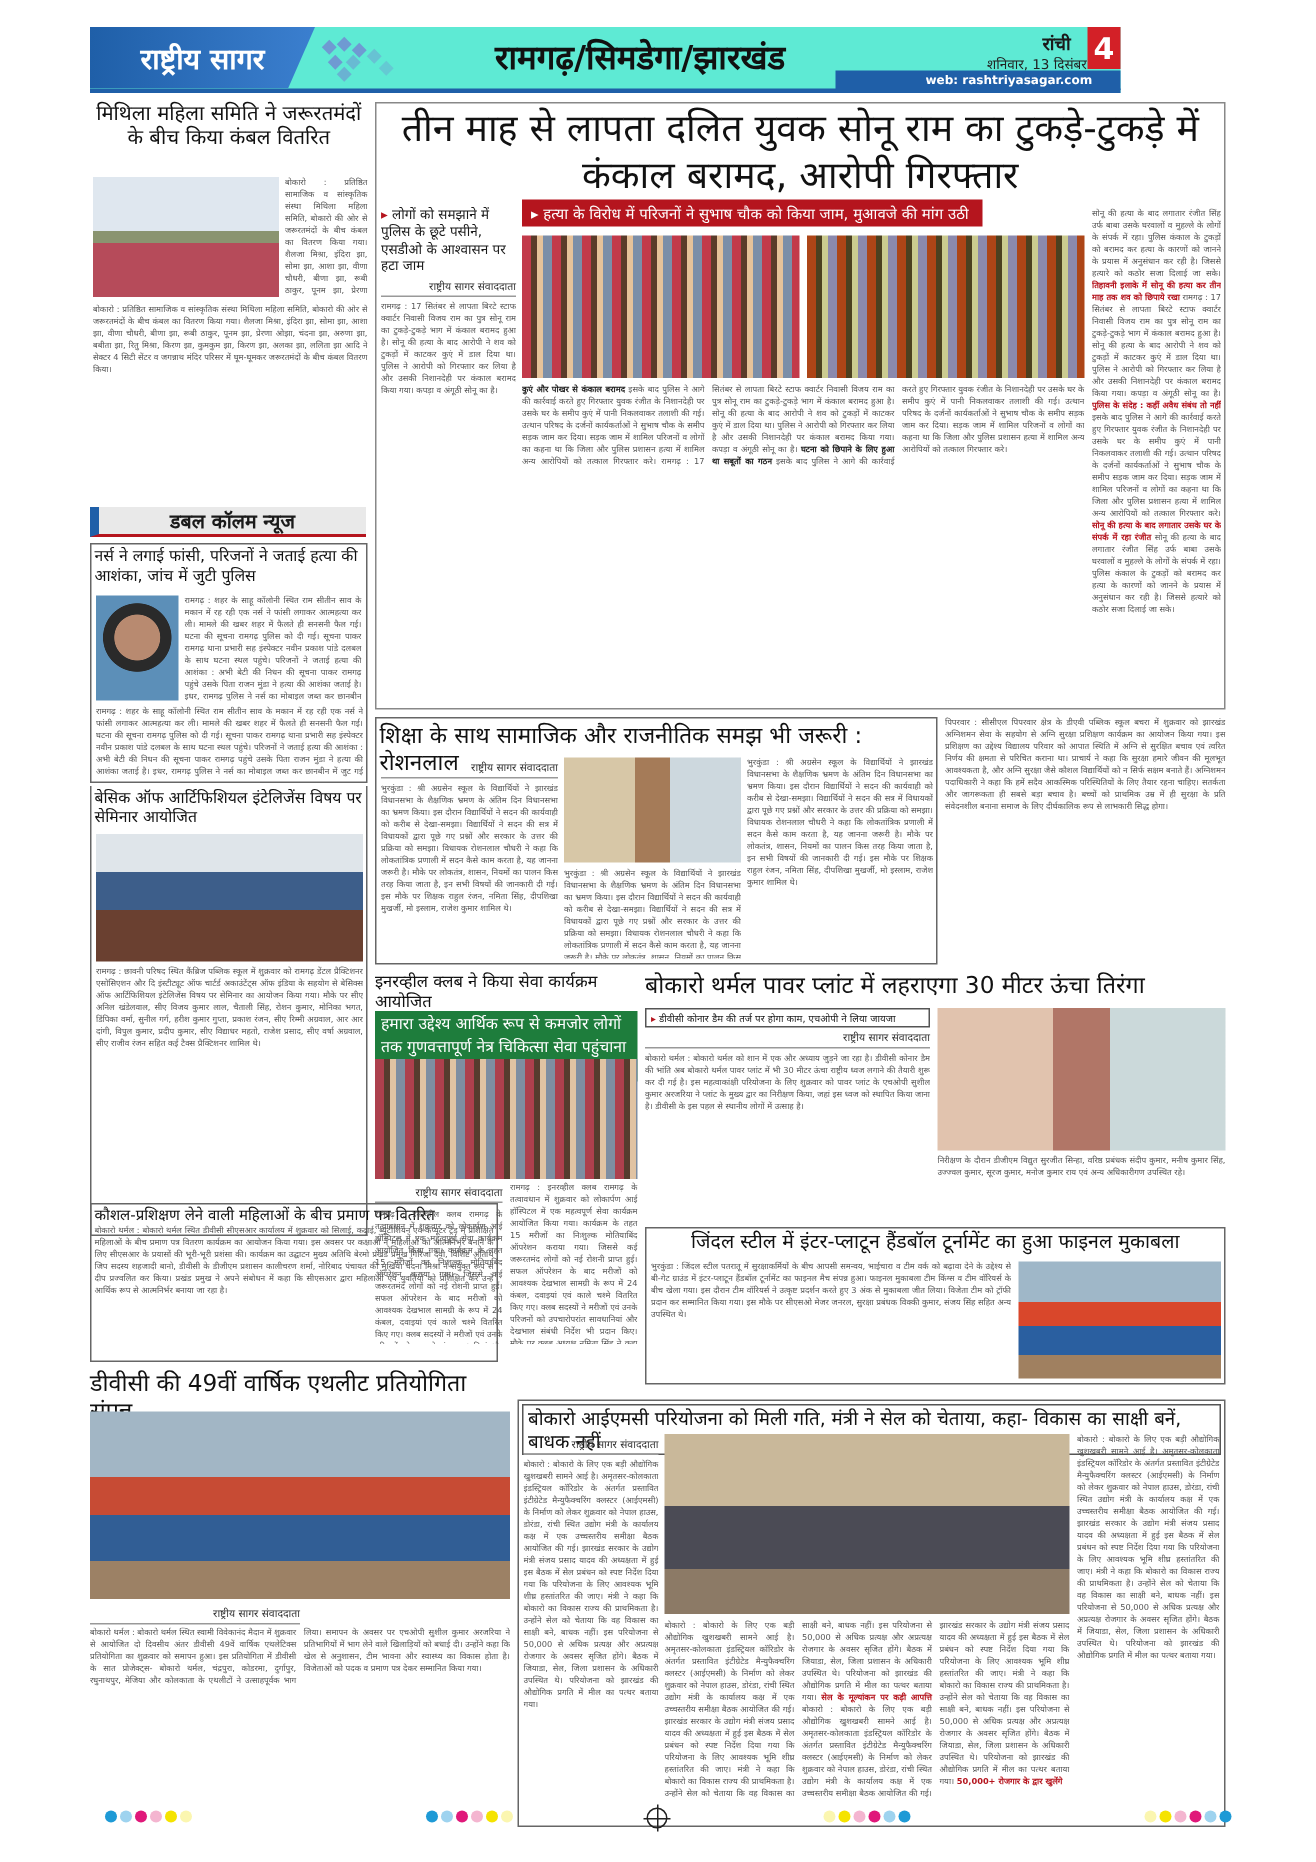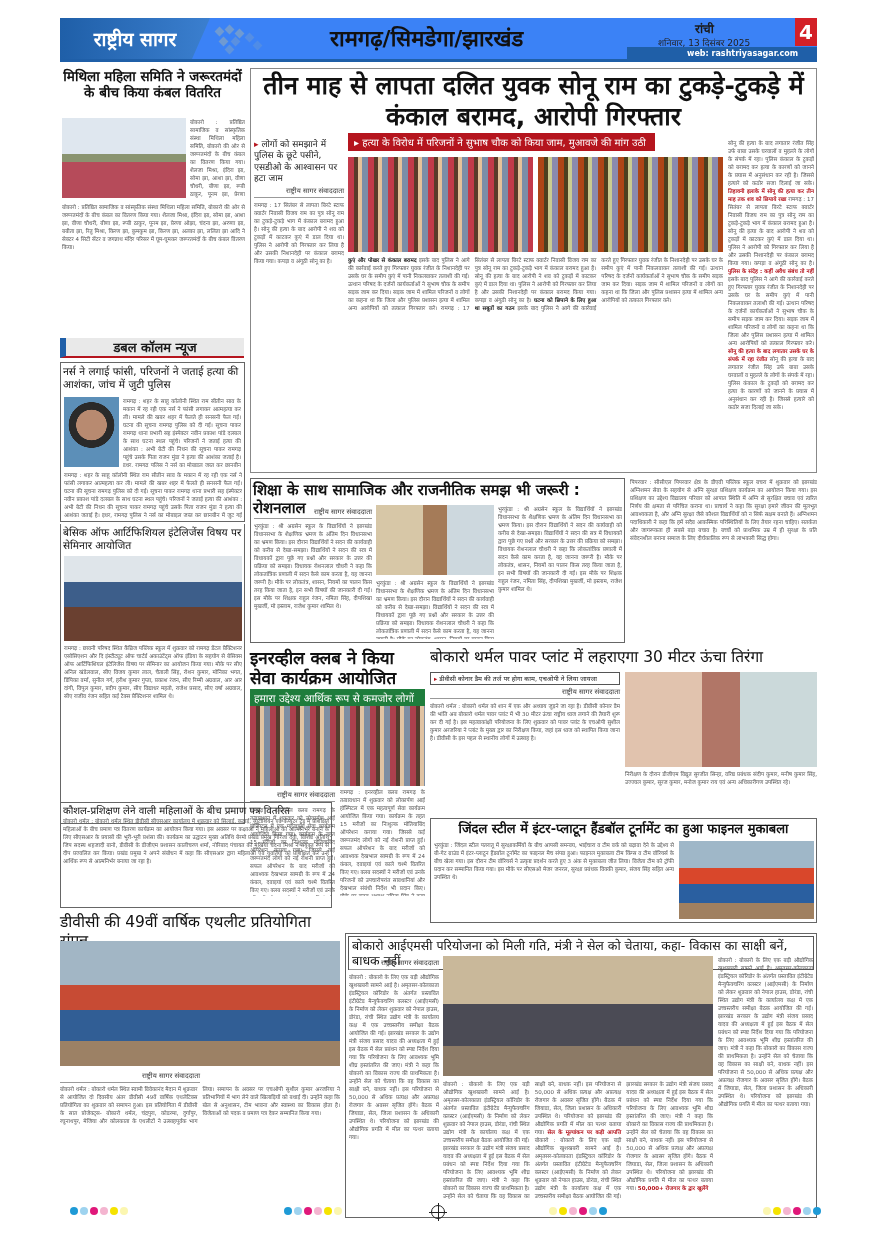--- a/index.html
+++ b/index.html
@@ -1,33 +1,33 @@
 <!DOCTYPE html>
 <html><head>
 <meta charset="utf-8">
 <style>
   * { box-sizing: border-box; margin: 0; padding: 0; }
   html, body { width: 877px; height: 1241px; background: #ffffff; overflow: hidden; }
   body { font-family: "DejaVu Sans", sans-serif; color: #1a1a1a; position: relative; }
   .page { position: absolute; left: 60px; top: 18px; width: 757px; height: 1190px; }
 
   
-  .masthead { position: absolute; left: 0; top: 0; width: 757px; height: 44px; background: #3b82f6; border-bottom: 3px solid #1f5fa8; }
+  .masthead { position: absolute; left: 0; top: 0; width: 687px; height: 44px; background: #5eead4; border-bottom: 3px solid #1f5fa8; }
   .brand { position: absolute; left: 0; top: 0; width: 150px; height: 41px; background: linear-gradient(90deg,#1f5fa8,#3b7fcf); color: #fff; font-weight: bold; font-size: 19px; display: flex; align-items: center; justify-content: center; clip-path: polygon(0 0, 100% 0, 88% 100%, 0 100%); }
   .diamonds { position: absolute; left: 150px; top: 6px; width: 60px; height: 30px; }
   .diamonds span { position: absolute; width: 7px; height: 7px; background: #6f9ad2; transform: rotate(45deg); }
   .section-title { position: absolute; left: 270px; top: 4px; font-size: 22px; font-weight: bold; color: #111; }
   .city { position: absolute; left: 635px; top: 2px; font-size: 12px; font-weight: bold; }
   .date { position: absolute; left: 598px; top: 18px; font-size: 9px; color: #222; }
   .page-no { position: absolute; right: 0; top: 0; width: 22px; height: 28px; background: #d32027; color: #fff; font-weight: bold; font-size: 20px; display: flex; align-items: center; justify-content: center; }
   .web { position: absolute; right: 0; top: 29px; height: 13px; width: 190px; background: #1f5fa8; color: #fff; font-size: 8px; font-weight: bold; padding-left: 60px; line-height: 13px; }
 
   
   .box { position: absolute; border: 1px solid #666; }
-  .hl { font-weight: bold; color: #111; line-height: 1.2; }
+  .hl { font-weight: normal; color: #111; line-height: 1.2; }
   .txt { font-size: 5.5px; line-height: 8px; color: #555; overflow: hidden; text-align: justify; }
   .cols2 { column-count: 2; column-gap: 5px; }
   .cols3 { column-count: 3; column-gap: 5px; }
   .byline { font-size: 7px; text-align: right; color: #333; padding: 2px 0; border-bottom: 1px solid #999; margin-bottom: 3px; }
   .photo { position: absolute; overflow: hidden; }
   .ph-crowd { background: repeating-linear-gradient(90deg,#c23a4a 0 6px,#5a3b2a 6px 10px,#e6c29a 10px 14px,#7b8ea8 14px 20px); }
   .ph-sky { background: linear-gradient(#dfe7ef 0 45%, #8a9470 45% 55%, #b64b5a 55% 100%); }
   .ph-group { background: linear-gradient(#dfe5ea 0 30%, #3d5e8a 30% 60%, #6a4030 60% 100%); }
   .ph-room { background: linear-gradient(#c9b89a 0 40%, #4b4b55 40% 75%, #8c7a66 75% 100%); }
   .ph-face { background: radial-gradient(circle at 50% 40%, #b88a70 0 30%, #2a2a2a 31% 45%, #5c8fb8 46%); }
@@ -124,21 +124,21 @@
     <div class="photo ph-bldg" style="left:125px;top:26px;width:118px;height:70px;"></div>
     <div class="txt" style="position:absolute;left:125px;top:100px;width:118px;height:60px;">भुरकुंडा : श्री अग्रसेन स्कूल के विद्यार्थियों ने झारखंड विधानसभा के शैक्षणिक भ्रमण के अंतिम दिन विधानसभा का भ्रमण किया। इस दौरान विद्यार्थियों ने सदन की कार्यवाही को करीब से देखा-समझा। विद्यार्थियों ने सदन की सत्र में विधायकों द्वारा पूछे गए प्रश्नों और सरकार के उत्तर की प्रक्रिया को समझा। विधायक रोशनलाल चौधरी ने कहा कि लोकतांत्रिक प्रणाली में सदन कैसे काम करता है, यह जानना जरूरी है। मौके पर लोकतंत्र, शासन, नियमों का पालन किस तरह किया जाता है, इन सभी विषयों की जानकारी दी गई। इस मौके पर शिक्षक राहुल रंजन, नमिता सिंह, दीपशिखा मुखर्जी, मो इस्लाम, राजेश कुमार शामिल थे।</div>
     <div class="txt" style="position:absolute;left:247px;top:26px;width:124px;height:135px;">भुरकुंडा : श्री अग्रसेन स्कूल के विद्यार्थियों ने झारखंड विधानसभा के शैक्षणिक भ्रमण के अंतिम दिन विधानसभा का भ्रमण किया। इस दौरान विद्यार्थियों ने सदन की कार्यवाही को करीब से देखा-समझा। विद्यार्थियों ने सदन की सत्र में विधायकों द्वारा पूछे गए प्रश्नों और सरकार के उत्तर की प्रक्रिया को समझा। विधायक रोशनलाल चौधरी ने कहा कि लोकतांत्रिक प्रणाली में सदन कैसे काम करता है, यह जानना जरूरी है। मौके पर लोकतंत्र, शासन, नियमों का पालन किस तरह किया जाता है, इन सभी विषयों की जानकारी दी गई। इस मौके पर शिक्षक राहुल रंजन, नमिता सिंह, दीपशिखा मुखर्जी, मो इस्लाम, राजेश कुमार शामिल थे।</div>
   </div>
 
   <div style="position:absolute;left:570px;top:460px;width:187px;height:165px;">
     <div class="txt" style="height:132px;">पिपरवार : सीसीएल पिपरवार क्षेत्र के डीएवी पब्लिक स्कूल बचरा में शुक्रवार को झारखंड अग्निशमन सेवा के सहयोग से अग्नि सुरक्षा प्रशिक्षण कार्यक्रम का आयोजन किया गया। इस प्रशिक्षण का उद्देश्य विद्यालय परिवार को आपात स्थिति में अग्नि से सुरक्षित बचाव एवं त्वरित निर्णय की क्षमता से परिचित कराना था। प्राचार्य ने कहा कि सुरक्षा हमारे जीवन की मूलभूत आवश्यकता है, और अग्नि सुरक्षा जैसे कौशल विद्यार्थियों को न सिर्फ सक्षम बनाते हैं। अग्निशमन पदाधिकारी ने कहा कि हमें सदैव आकस्मिक परिस्थितियों के लिए तैयार रहना चाहिए। सतर्कता और जागरूकता ही सबसे बड़ा बचाव है। बच्चों को प्राथमिक उम्र में ही सुरक्षा के प्रति संवेदनशील बनाना समाज के लिए दीर्घकालिक रूप से लाभकारी सिद्ध होगा।</div>
   </div>
 
   <div style="position:absolute;left:190px;top:630px;width:175px;height:250px;">
-    <div class="hl" style="font-size:17px;">इनरव्हील क्लब ने किया सेवा कार्यक्रम आयोजित</div>
+    <div class="hl" style="font-size:11px;">इनरव्हील क्लब ने किया सेवा कार्यक्रम आयोजित</div>
     <div class="green-strip">हमारा उद्देश्य आर्थिक रूप से कमजोर लोगों तक गुणवत्तापूर्ण नेत्र चिकित्सा सेवा पहुंचाना है : नमिता</div>
     <div class="photo ph-crowd" style="left:0;top:58px;width:175px;height:80px;filter:saturate(.8);"></div>
     <div class="byline" style="position:absolute;top:140px;width:85px;">राष्ट्रीय सागर संवाददाता</div>
     <div class="txt" style="position:absolute;left:0;top:158px;width:85px;height:90px;">रामगढ़ : इनरव्हील क्लब रामगढ़ के तत्वावधान में शुक्रवार को लोकार्पण आई हॉस्पिटल में एक महत्वपूर्ण सेवा कार्यक्रम आयोजित किया गया। कार्यक्रम के तहत 15 मरीजों का निःशुल्क मोतियाबिंद ऑपरेशन कराया गया। जिससे कई जरूरतमंद लोगों को नई रोशनी प्राप्त हुई। सफल ऑपरेशन के बाद मरीजों को आवश्यक देखभाल सामग्री के रूप में 24 कंबल, दवाइयां एवं काले चश्मे वितरित किए गए। क्लब सदस्यों ने मरीजों एवं उनके परिजनों को उपचारोपरांत सावधानियां और देखभाल संबंधी निर्देश भी प्रदान किए। मौके पर क्लब अध्यक्ष नमिता सिंह ने कहा कि हमारा उद्देश्य आर्थिक रूप से कमजोर लोगों तक गुणवत्तापूर्ण नेत्र चिकित्सा सेवा पहुंचाना है।</div>
     <div class="txt" style="position:absolute;left:90px;top:140px;width:85px;height:108px;">रामगढ़ : इनरव्हील क्लब रामगढ़ के तत्वावधान में शुक्रवार को लोकार्पण आई हॉस्पिटल में एक महत्वपूर्ण सेवा कार्यक्रम आयोजित किया गया। कार्यक्रम के तहत 15 मरीजों का निःशुल्क मोतियाबिंद ऑपरेशन कराया गया। जिससे कई जरूरतमंद लोगों को नई रोशनी प्राप्त हुई। सफल ऑपरेशन के बाद मरीजों को आवश्यक देखभाल सामग्री के रूप में 24 कंबल, दवाइयां एवं काले चश्मे वितरित किए गए। क्लब सदस्यों ने मरीजों एवं उनके परिजनों को उपचारोपरांत सावधानियां और देखभाल संबंधी निर्देश भी प्रदान किए। मौके पर क्लब अध्यक्ष नमिता सिंह ने कहा कि हमारा उद्देश्य आर्थिक रूप से कमजोर लोगों तक गुणवत्तापूर्ण नेत्र चिकित्सा सेवा पहुंचाना है।</div>
   </div>
 
   <div style="position:absolute;left:370px;top:630px;width:387px;height:170px;">
     <div class="hl" style="font-size:15.5px;font-weight:normal;">बोकारो थर्मल पावर प्लांट में लहराएगा 30 मीटर ऊंचा तिरंगा</div>
     <div style="position:absolute;left:0;top:24px;width:190px;">

